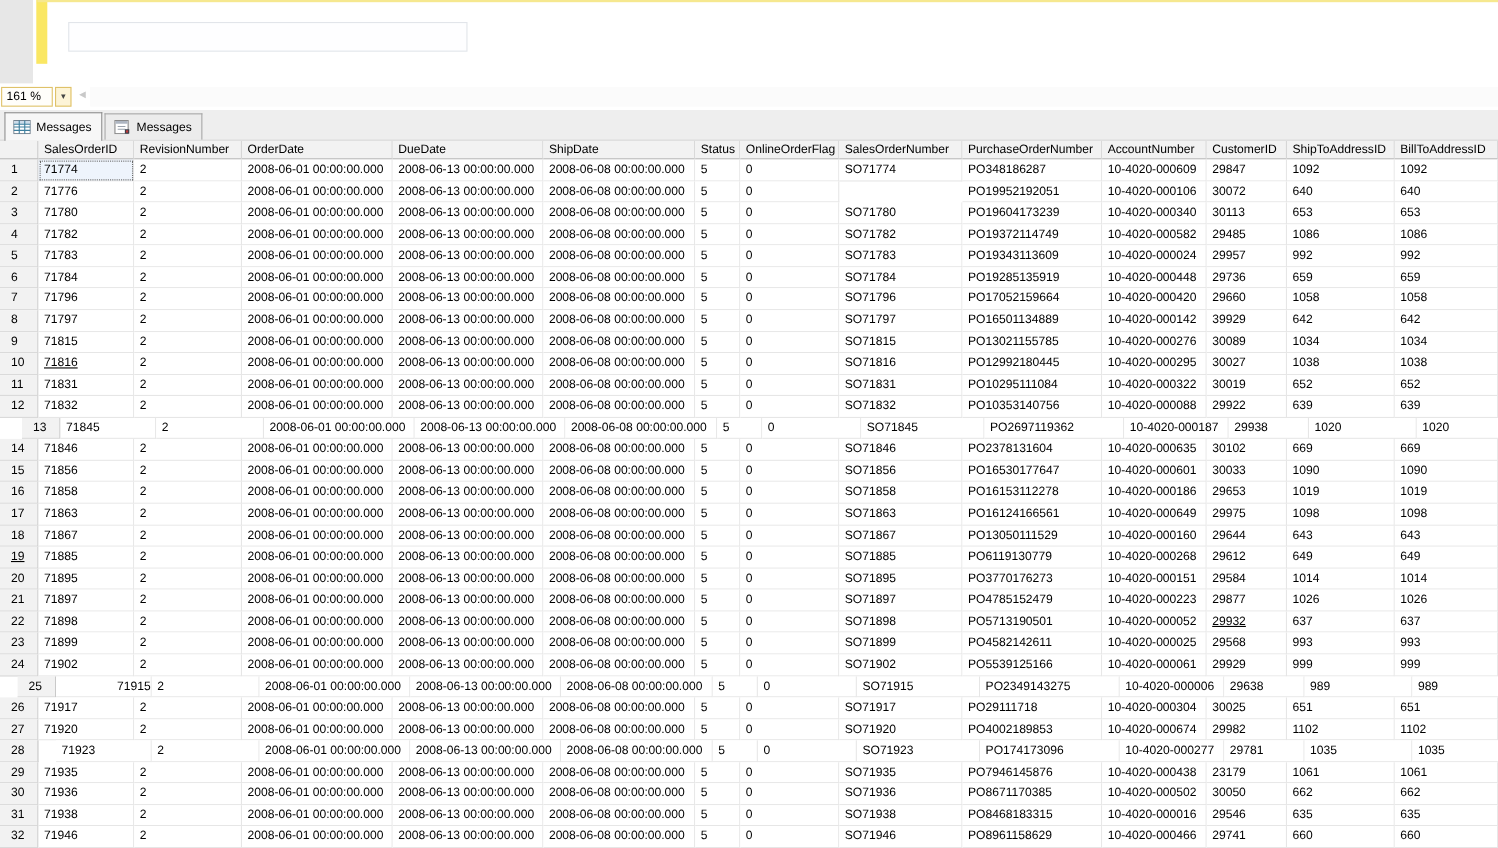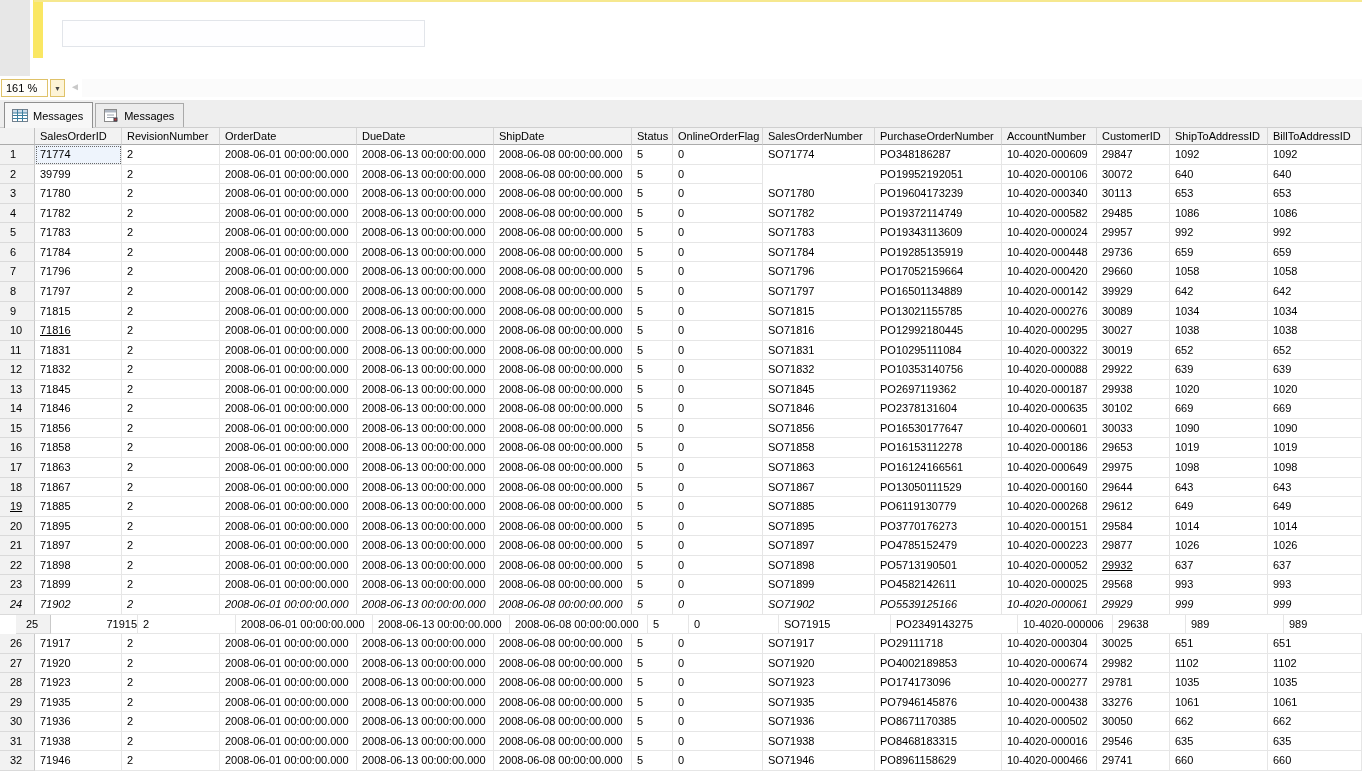--- a/index.html
+++ b/index.html
@@ -121,21 +121,21 @@
         <div class="cell" style="width: 90px;">0</div>
         <div class="cell" style="width: 112px;">SO71774</div>
         <div class="cell" style="width: 127px;">PO348186287</div>
         <div class="cell" style="width: 95px;">10-4020-000609</div>
         <div class="cell" style="width: 73px;">29847</div>
         <div class="cell" style="width: 98px;">1092</div>
         <div class="cell" style="width: 94px;">1092</div>
       </div>
       <div class="grid-row" style="height: 19.5625px;">
         <div class="cell rownum" style="width: 35px;">2</div>
-        <div class="cell" style="width: 87px;">39799</div>
+        <div class="cell" style="width: 87px;">71776</div>
         <div class="cell" style="width: 98px;">2</div>
         <div class="cell" style="width: 137px;">2008-06-01 00:00:00.000</div>
         <div class="cell" style="width: 137px;">2008-06-13 00:00:00.000</div>
         <div class="cell" style="width: 138px;">2008-06-08 00:00:00.000</div>
         <div class="cell" style="width: 41px;">5</div>
         <div class="cell" style="width: 90px;">0</div>
         <div class="cell" style="width: 112px; margin-top: 23px;">SO71776</div>
         <div class="cell" style="width: 127px;">PO19952192051</div>
         <div class="cell" style="width: 95px;">10-4020-000106</div>
         <div class="cell" style="width: 73px;">30072</div>
@@ -295,21 +295,21 @@
         <div class="cell" style="width: 138px;">2008-06-08 00:00:00.000</div>
         <div class="cell" style="width: 41px;">5</div>
         <div class="cell" style="width: 90px;">0</div>
         <div class="cell" style="width: 112px;">SO71832</div>
         <div class="cell" style="width: 127px;">PO10353140756</div>
         <div class="cell" style="width: 95px;">10-4020-000088</div>
         <div class="cell" style="width: 73px;">29922</div>
         <div class="cell" style="width: 98px;">639</div>
         <div class="cell" style="width: 94px;">639</div>
       </div>
-      <div class="grid-row" style="height: 19.5625px;">
+      <div class="grid-row" style="height: 19.5625px; padding-left: 20px;">
         <div class="cell rownum" style="width: 35px;">13</div>
         <div class="cell" style="width: 87px;">71845</div>
         <div class="cell" style="width: 98px;">2</div>
         <div class="cell" style="width: 137px;">2008-06-01 00:00:00.000</div>
         <div class="cell" style="width: 137px;">2008-06-13 00:00:00.000</div>
         <div class="cell" style="width: 138px;">2008-06-08 00:00:00.000</div>
         <div class="cell" style="width: 41px;">5</div>
         <div class="cell" style="width: 90px;">0</div>
         <div class="cell" style="width: 112px;">SO71845</div>
         <div class="cell" style="width: 127px;">PO2697119362</div>
@@ -471,21 +471,21 @@
         <div class="cell" style="width: 138px;">2008-06-08 00:00:00.000</div>
         <div class="cell" style="width: 41px;">5</div>
         <div class="cell" style="width: 90px;">0</div>
         <div class="cell" style="width: 112px;">SO71899</div>
         <div class="cell" style="width: 127px;">PO4582142611</div>
         <div class="cell" style="width: 95px;">10-4020-000025</div>
         <div class="cell" style="width: 73px;">29568</div>
         <div class="cell" style="width: 98px;">993</div>
         <div class="cell" style="width: 94px;">993</div>
       </div>
-      <div class="grid-row" style="height: 19.5625px; font-style: italic;">
+      <div class="grid-row" style="height: 19.5625px;">
         <div class="cell rownum" style="width: 35px;">24</div>
         <div class="cell" style="width: 87px;">71902</div>
         <div class="cell" style="width: 98px;">2</div>
         <div class="cell" style="width: 137px;">2008-06-01 00:00:00.000</div>
         <div class="cell" style="width: 137px;">2008-06-13 00:00:00.000</div>
         <div class="cell" style="width: 138px;">2008-06-08 00:00:00.000</div>
         <div class="cell" style="width: 41px;">5</div>
         <div class="cell" style="width: 90px;">0</div>
         <div class="cell" style="width: 112px;">SO71902</div>
         <div class="cell" style="width: 127px;">PO5539125166</div>
@@ -537,21 +537,21 @@
         <div class="cell" style="width: 90px;">0</div>
         <div class="cell" style="width: 112px;">SO71920</div>
         <div class="cell" style="width: 127px;">PO4002189853</div>
         <div class="cell" style="width: 95px;">10-4020-000674</div>
         <div class="cell" style="width: 73px;">29982</div>
         <div class="cell" style="width: 98px;">1102</div>
         <div class="cell" style="width: 94px;">1102</div>
       </div>
       <div class="grid-row" style="height: 19.5625px;">
         <div class="cell rownum" style="width: 35px;">28</div>
-        <div class="cell" style="width: 87px;">71923</div>
+        <div class="cell" style="width: 87px; margin-left: 16px;">71923</div>
         <div class="cell" style="width: 98px;">2</div>
         <div class="cell" style="width: 137px;">2008-06-01 00:00:00.000</div>
         <div class="cell" style="width: 137px;">2008-06-13 00:00:00.000</div>
         <div class="cell" style="width: 138px;">2008-06-08 00:00:00.000</div>
         <div class="cell" style="width: 41px;">5</div>
         <div class="cell" style="width: 90px;">0</div>
         <div class="cell" style="width: 112px;">SO71923</div>
         <div class="cell" style="width: 127px;">PO174173096</div>
         <div class="cell" style="width: 95px;">10-4020-000277</div>
         <div class="cell" style="width: 73px;">29781</div>
@@ -563,21 +563,21 @@
         <div class="cell" style="width: 87px;">71935</div>
         <div class="cell" style="width: 98px;">2</div>
         <div class="cell" style="width: 137px;">2008-06-01 00:00:00.000</div>
         <div class="cell" style="width: 137px;">2008-06-13 00:00:00.000</div>
         <div class="cell" style="width: 138px;">2008-06-08 00:00:00.000</div>
         <div class="cell" style="width: 41px;">5</div>
         <div class="cell" style="width: 90px;">0</div>
         <div class="cell" style="width: 112px;">SO71935</div>
         <div class="cell" style="width: 127px;">PO7946145876</div>
         <div class="cell" style="width: 95px;">10-4020-000438</div>
-        <div class="cell" style="width: 73px;">33276</div>
+        <div class="cell" style="width: 73px;">23179</div>
         <div class="cell" style="width: 98px;">1061</div>
         <div class="cell" style="width: 94px;">1061</div>
       </div>
       <div class="grid-row" style="height: 19.5625px;">
         <div class="cell rownum" style="width: 35px;">30</div>
         <div class="cell" style="width: 87px;">71936</div>
         <div class="cell" style="width: 98px;">2</div>
         <div class="cell" style="width: 137px;">2008-06-01 00:00:00.000</div>
         <div class="cell" style="width: 137px;">2008-06-13 00:00:00.000</div>
         <div class="cell" style="width: 138px;">2008-06-08 00:00:00.000</div>

